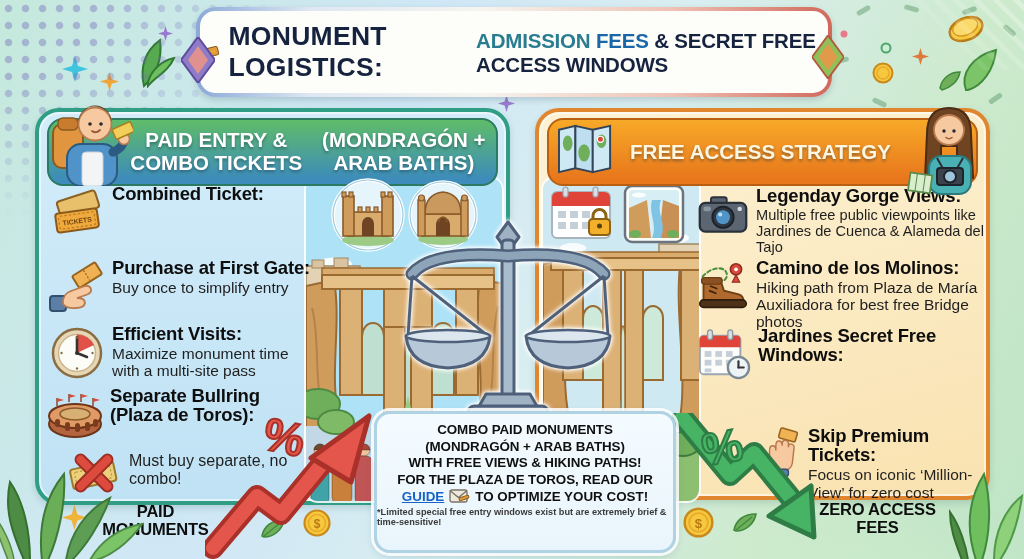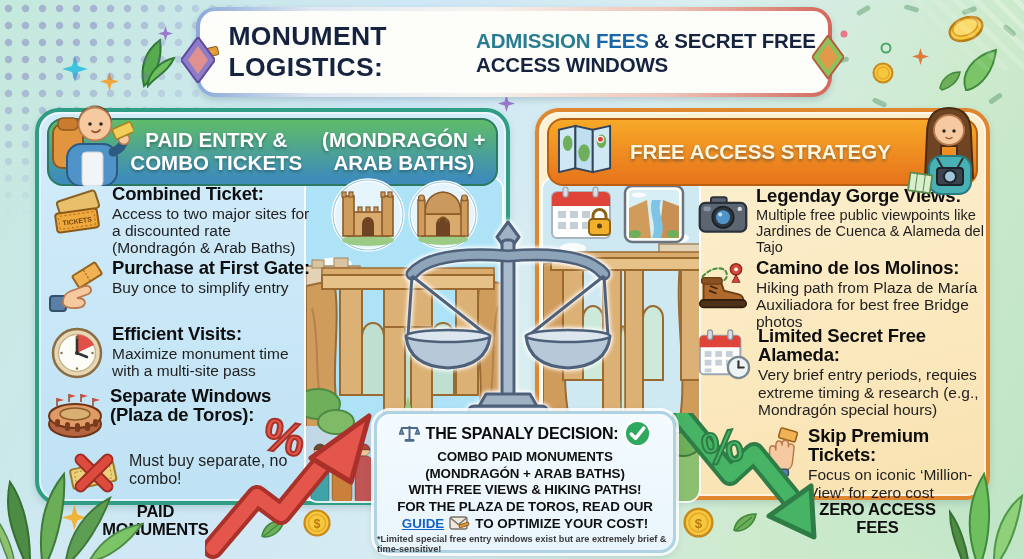--- a/index.html
+++ b/index.html
@@ -207,21 +207,20 @@
             <rect x="10" y="12" width="40" height="18" rx="3" fill="#e8c06b" stroke="#8a6226" stroke-width="2"></rect>
           </g>
         <g transform="rotate(-8 28 36)">
             <rect x="7" y="27" width="42" height="19" rx="3" fill="#f0a93c" stroke="#8a5a1c" stroke-width="2"></rect>
           <rect x="10" y="30" width="36" height="13" rx="1.5" fill="none" stroke="#b97c22" stroke-width="1.2" stroke-dasharray="2.5 2"></rect>
           <text x="28" y="39.5" text-anchor="middle" font-size="6.8" font-weight="bold" fill="#6e4412" font-family="Liberation Sans,sans-serif">TICKETS</text>
           </g>
       </svg>
       <div>
           <div class="it-title">Combined Ticket:</div>
-           <div class="it-text" style="width:200px">Access to two major sites for a discounted rate (Mondragón &amp; Arab Baths)</div>
         </div>
     </div>
 
     <div class="li-item" style="left:10px;top:146px">
       <svg class="icn" viewBox="0 0 56 56">
         <g transform="rotate(-32 38 16)">
             <rect x="24" y="10" width="27" height="14" rx="2" fill="#f0b254" stroke="#96641e" stroke-width="2"></rect>
             <line x1="37" y1="11" x2="37" y2="23" stroke="#96641e" stroke-width="1.2" stroke-dasharray="2 1.6"></line>
           </g>
         <rect x="1" y="38" width="16" height="15" rx="3" fill="#5b7fa6" stroke="#33506e" stroke-width="2"></rect>
@@ -273,21 +272,21 @@
         <ellipse cx="28" cy="28" rx="15" ry="6" fill="#d9b074" stroke="#8a5a2a" stroke-width="1.5"></ellipse>
         <g fill="#7a3c1c">
             <rect x="8" y="33" width="5" height="8" rx="2.5"></rect>
             <rect x="18" y="36" width="5" height="9" rx="2.5"></rect>
             <rect x="28" y="37" width="5" height="9" rx="2.5"></rect>
             <rect x="38" y="36" width="5" height="9" rx="2.5"></rect>
             <rect x="46" y="33" width="5" height="8" rx="2.5"></rect>
           </g>
       </svg>
       <div>
-          <div class="it-title" style="width:205px">Separate Windows (Plaza de Toros):</div>
+          <div class="it-title" style="width:205px">Separate Bullring (Plaza de Toros):</div>
         </div>
     </div>
 
     <div class="li-item" style="left:27px;top:332px">
       <svg class="icn" viewBox="0 0 56 56">
         <g transform="rotate(-12 28 30)">
             <rect x="5" y="21" width="44" height="20" rx="3" fill="#ecd07c" stroke="#9a7c2e" stroke-width="2"></rect>
             <rect x="9" y="24.5" width="36" height="13" rx="1.5" fill="none" stroke="#b89a3e" stroke-width="1.1" stroke-dasharray="2.4 1.8"></rect>
           </g>
         <g transform="rotate(45 28 29)">
@@ -468,22 +467,21 @@
             <rect x="8" y="34" width="7" height="6"></rect>
             <rect x="19" y="34" width="7" height="6"></rect>
             <rect x="30" y="34" width="7" height="6"></rect>
             <rect x="8" y="43" width="7" height="4"></rect>
           </g>
         <circle cx="43" cy="42" r="11" fill="#eef3f6" stroke="#7a8894" stroke-width="2.4"></circle>
         <line x1="43" y1="42" x2="43" y2="35.5" stroke="#333" stroke-width="2.2" stroke-linecap="round"></line>
         <line x1="43" y1="42" x2="48.5" y2="42" stroke="#333" stroke-width="2.2" stroke-linecap="round"></line>
       </svg>
       <div>
-          <div class="it-title">Limited Secret Free Alameda:</div>
-           <div class="it-text" style="width:228px">Very brief entry periods, requies extreme timing &amp; research (e.g., Mondragón special hours)</div>
+          <div class="it-title">Jardines Secret Free Windows:</div>
         </div>
     </div>
 
     <div class="li-item" style="left:218px;top:314px;width:228px">
       <svg class="icn" style="width:44px;flex-basis:44px;height:52px" viewBox="0 0 56 64">
         <g transform="rotate(16 40 12)">
             <rect x="28" y="4" width="22" height="13" rx="2" fill="#f0b254" stroke="#96641e" stroke-width="2"></rect>
           </g>
         <path d="M16,52 L16,30 Q16,24 20,24 Q24,24 24,30 L24,24 Q24,18 28,18 Q32,18 32,24 L32,22 Q32,17 36,17 Q40,17 40,22 L40,26 Q40,21 44,22 Q48,23 47,28 L45,46 Q44,54 34,56 Q22,58 16,52 Z" fill="#f6c9a0" stroke="#b9764a" stroke-width="1.8"></path>
         <rect x="14" y="54" width="26" height="9" rx="3" fill="#5b7fa6" stroke="#33506e" stroke-width="1.8"></rect>
@@ -582,35 +580,20 @@
 
   <svg class="arrow" style="left:672px;top:413px" width="165" height="142" viewBox="0 0 165 142">
     <path d="M10,4 L58,62 L82,40 L118,84" fill="none" stroke="#2e7d46" stroke-width="22" stroke-linecap="round" stroke-linejoin="round"></path>
     <path d="M10,4 L58,62 L82,40 L118,84" fill="none" stroke="#46b464" stroke-width="14" stroke-linecap="round" stroke-linejoin="round"></path>
     <polygon points="97,103 139,73 142,124" fill="#46b464" stroke="#2e7d46" stroke-width="5" stroke-linejoin="round"></polygon>
   </svg>
   <div class="pct green" style="left:702px;top:424px">%</div>
 
   
   <div class="abs decision">
-    <div class="dec-head">
-      <svg width="21" height="19" viewBox="0 0 21 19">
-        <line x1="10.5" y1="2" x2="10.5" y2="15" stroke="#4e6a8a" stroke-width="2"></line>
-        <line x1="2.5" y1="4" x2="18.5" y2="4" stroke="#4e6a8a" stroke-width="2"></line>
-        <path d="M0.5,10 L2.5,4.5 L4.5,10 Z" fill="#7ea0c0" stroke="#4e6a8a" stroke-width="1.4"></path>
-        <path d="M16.5,10 L18.5,4.5 L20.5,10 Z" fill="#7ea0c0" stroke="#4e6a8a" stroke-width="1.4"></path>
-        <rect x="5.5" y="15" width="10" height="2.8" rx="1.4" fill="#4e6a8a"></rect>
-      </svg>
-      <span>THE SPANALY DECISION:</span>
-      <svg width="27" height="27" viewBox="0 0 28 28">
-        <circle cx="14" cy="14" r="13.5" fill="#ffffff"></circle>
-        <circle cx="14" cy="14" r="12" fill="#2fa95f"></circle>
-        <path d="M7.5,14.5 L12,19 L20.5,8.5" fill="none" stroke="#ffffff" stroke-width="3.6" stroke-linecap="round" stroke-linejoin="round"></path>
-      </svg>
-    </div>
     <div class="dec-lines">
       <div>COMBO PAID MONUMENTS</div>
       <div>(MONDRAGÓN + ARAB BATHS)</div>
       <div>WITH FREE VIEWS &amp; HIKING PATHS!</div>
       <div>FOR THE PLAZA DE TOROS, READ OUR</div>
     </div>
     <div class="dec-l5">
       <span class="guide-link">GUIDE</span>
       <svg width="21" height="16" viewBox="0 0 21 16">
         <rect x="1" y="2" width="17" height="12" rx="2" fill="#efe9dc" stroke="#7a7468" stroke-width="1.4"></rect>

